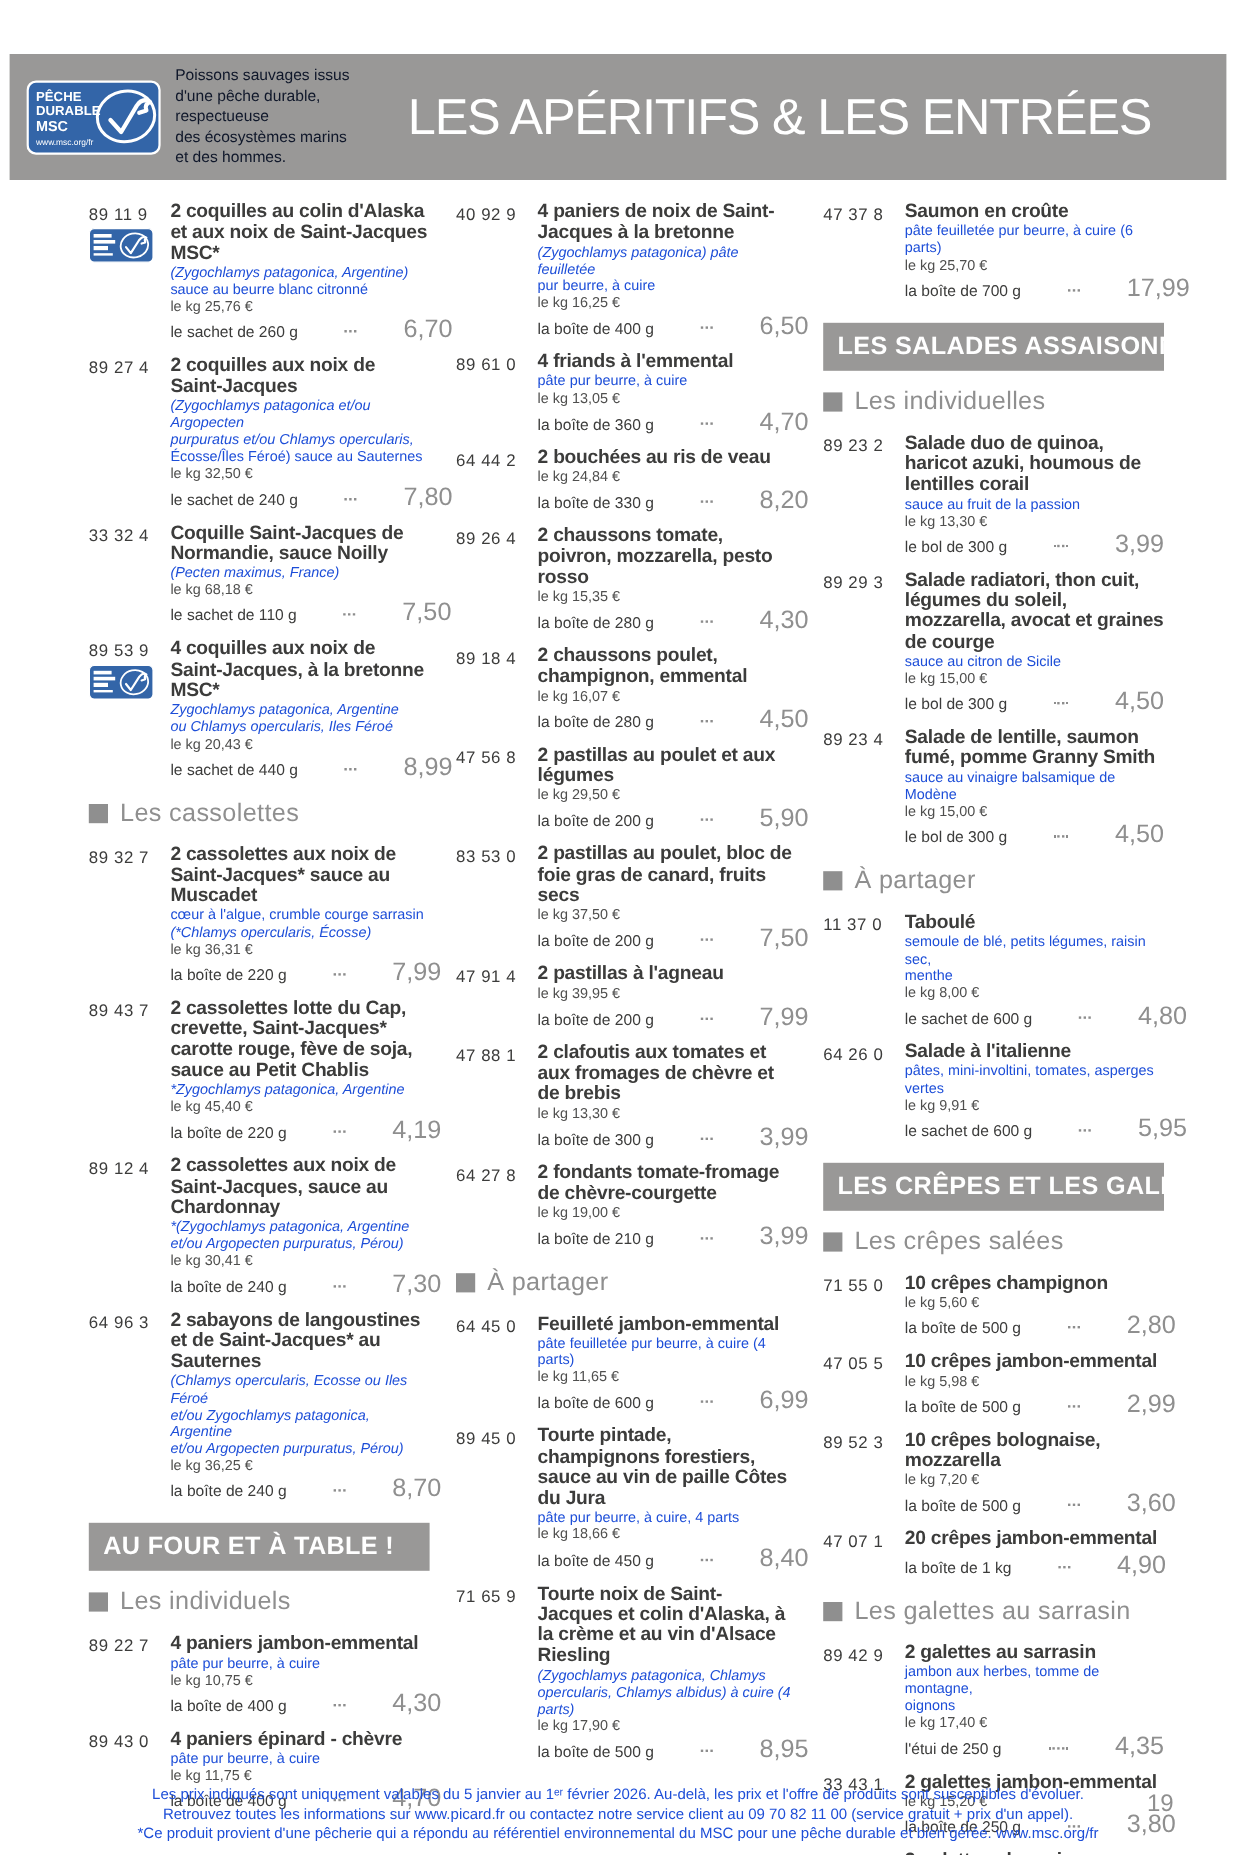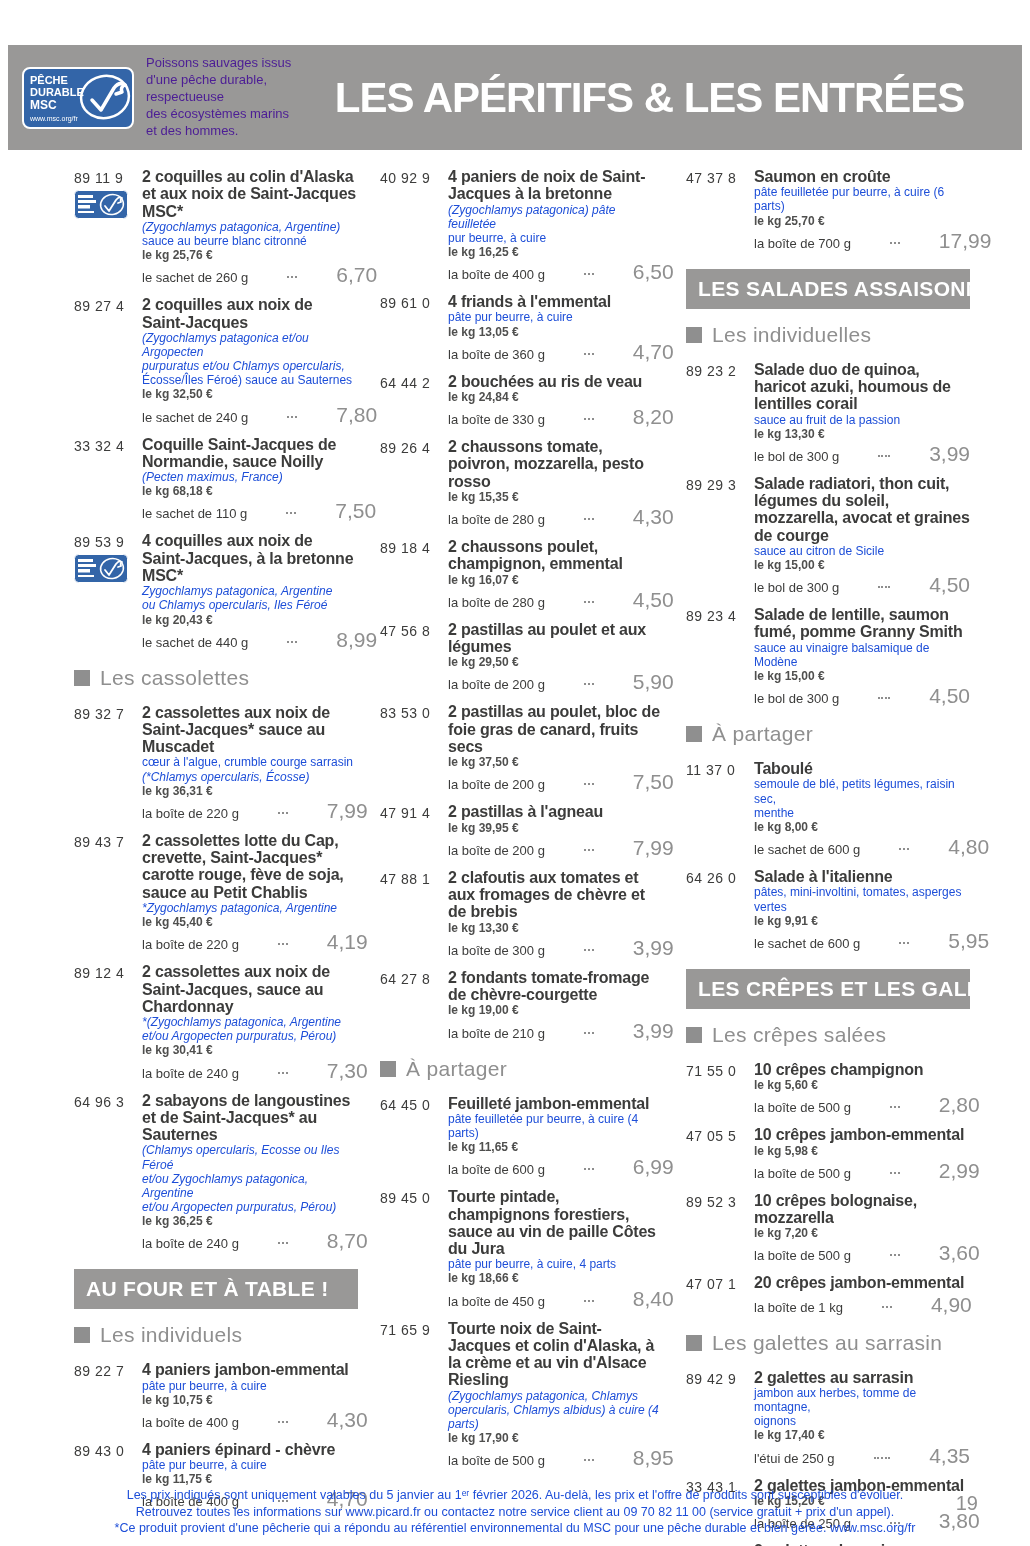--- a/index.html
+++ b/index.html
@@ -2,35 +2,35 @@
 <html><head>
 <meta charset="utf-8">
 <style>
   html,body{margin:0;padding:0;background:#fff;}
   body{width:1030px;height:1546px;position:relative;overflow:hidden;
        font-family:"Liberation Sans","DejaVu Sans",sans-serif;color:#3c3c3b;}
   
   .band{position:absolute;left:8px;right:8px;top:45px;height:105px;
         background:var(--accent,#999);display:flex;align-items:center;padding:0 14px;box-sizing:border-box;}
   .logo-wrap{flex:0 0 auto;display:flex;align-items:center;}
-  .tagline{margin-left:12px;color:#4c1d95;font-size:13px;line-height:1.3;}
-  .band-title{flex:1;text-align:center;color:#fff;font-weight:bold;font-size:42px;
+  .tagline{margin-left:12px;color:#0f172a;font-size:13px;line-height:1.3;}
+  .band-title{flex:1;text-align:center;color:#fff;font-weight:normal;font-size:42px;
               letter-spacing:-1px;white-space:nowrap;}
   
   .cols{position:absolute;left:74px;top:168px;width:896px;display:flex;gap:22px;}
   .column{flex:1 1 0;min-width:0;}
   .product{display:flex;margin-bottom:9px;}
   .codecol{flex:0 0 68px;}
   .code{font-size:14px;letter-spacing:.5px;padding-top:2px;}
   .badge{margin-top:4px;}
   .pbody{flex:1;min-width:0;}
   .ptitle{font-size:16px;font-weight:bold;line-height:1.08;color:#3c3c3b;letter-spacing:-.2px;}
   .pdesc{font-size:12px;line-height:1.18;color:#1d4ed8;}
   .pdesc.it{font-style:italic;}
-  .pkg{font-size:12px;line-height:1.18;color:#4f4f4e;font-weight:bold;}
+  .pkg{font-size:12px;line-height:1.18;color:#4f4f4e;}
   .price-row{display:flex;align-items:baseline;margin-top:1px;gap:35px;}
   .unit{font-size:13px;color:#3c3c3b;white-space:nowrap;}
   .dots{flex:1;border-bottom:2px dotted #8d8d8d;margin:0 4px;transform:translateY(-4px);min-width:10px;}
   .price{font-size:21px;color:#8f8f8f;white-space:nowrap;}
   .section{display:flex;align-items:center;margin:14px 0 14px;}
   .sq{width:16px;height:16px;background:#8f8f8f;display:inline-block;margin-right:10px;flex:0 0 auto;}
   .section-txt{font-size:21px;color:#8f8f8f;letter-spacing:.3px;}
   .banner{background:var(--accent,#999);color:#fff;font-size:21px;font-weight:bold;
           letter-spacing:.3px;padding:8px 12px;margin:16px 0 12px;white-space:nowrap;}
   

